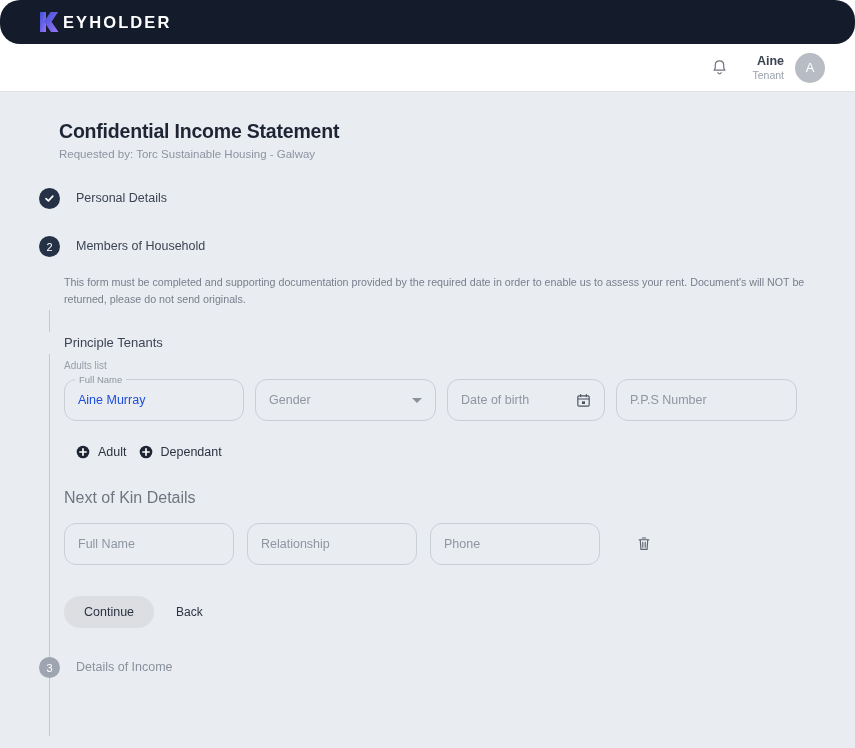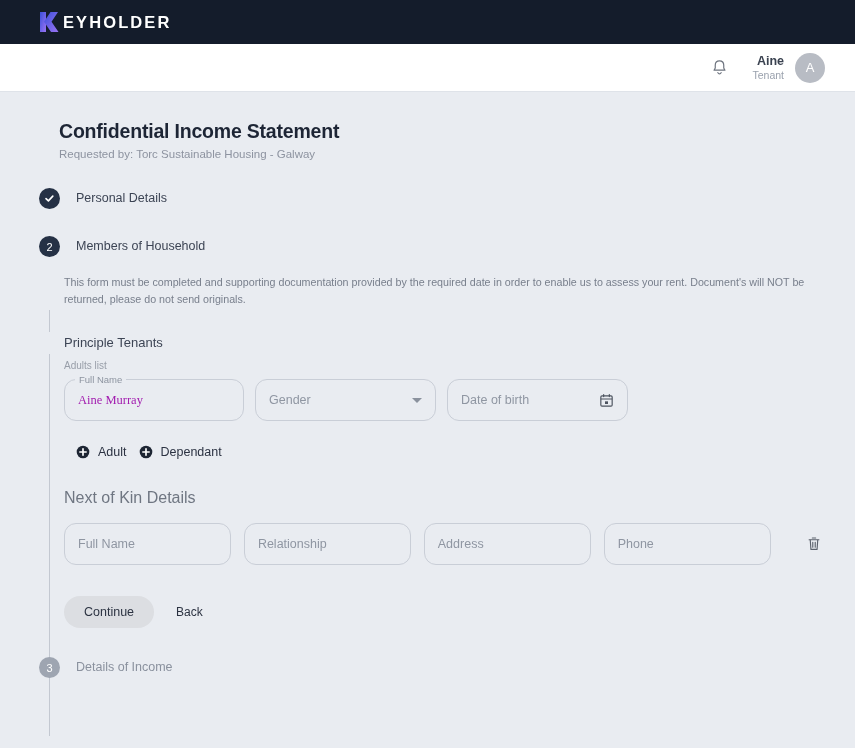--- a/index.html
+++ b/index.html
@@ -10,20 +10,21 @@
     overflow: hidden;
   }
 
   
   .brandbar {
     height: 44px;
     background: #141c2b;
     display: flex;
     align-items: center;
     padding-left: 38px;
+    border-radius: 20px;
   }
   .logo { display: flex; align-items: center; gap: 0px; }
   .logo-k { width: 22px; height: 24px; display: block; }
   .logo-text {
     color: #ffffff;
     font-size: 16.5px;
     font-weight: bold;
     letter-spacing: 2.1px;
     line-height: 1;
     margin-left: 3px;
@@ -122,37 +123,37 @@
     position: relative;
     height: 42px;
     border: 1px solid #c9ced7;
     border-radius: 12px;
     background: transparent;
     display: flex; align-items: center;
     padding: 0 13px;
     font-size: 12.5px;
   }
   .field.filled { border-color: #c9ced7; }
-  .field .value { color: #a21caf; font-size: 12.5px; font-family: Liberation Serif, serif; }
+  .field .value { color: #1d4ed8; font-size: 12.5px; }
   .field .ph { color: #8f96a2; font-size: 12.5px; }
 
   
   .notch-label {
     position: absolute;
     top: -6px; left: 10px;
     background: #e9ecf1;
     padding: 0 4px;
     font-size: 9.5px;
     color: #8d94a0;
     line-height: 11px;
   }
 
   .f-fullname { width: 180px; }
   .f-gender   { width: 181px; justify-content: space-between; }
-  .f-dob      { width: 181px; justify-content: space-between; }
+  .f-dob      { width: 158px; justify-content: space-between; }
   .f-pps      { width: 181px; }
 
   .caret {
     width: 0; height: 0;
     border-left: 5px solid transparent;
     border-right: 5px solid transparent;
     border-top: 5px solid #8a919d;
   }
 
   
@@ -278,20 +279,23 @@
           <div class="field f-dob">
             <span class="ph">Date of birth</span>
             <svg width="15" height="15" viewBox="0 0 18 18" fill="none" stroke="#4c535f" stroke-width="1.4">
               <rect x="2.2" y="3.4" width="13.6" height="12.4" rx="1.4"></rect>
               <path d="M2.2 7.2 H15.8" stroke-width="1.2"></path>
               <path d="M5.6 1.9 V4.3 M12.4 1.9 V4.3" stroke-linecap="round"></path>
               <rect x="7.2" y="10" width="3.6" height="3.2" fill="#4c535f" stroke="none"></rect>
             </svg>
           </div>
 
+          <div class="field f-pps">
+            <span class="ph">P.P.S Number</span>
+          </div>
         </div>
 
         <div class="add-row">
           <button class="add-btn">
             <svg width="14" height="14" viewBox="0 0 16 16">
               <circle cx="8" cy="8" r="7.2" fill="#1d2533"></circle>
               <path d="M8 4.4 V11.6 M4.4 8 H11.6" stroke="#ffffff" stroke-width="1.9" stroke-linecap="round"></path>
             </svg>
             <span>Adult</span>
           </button>
@@ -307,23 +311,20 @@
         <div class="kin-title">Next of Kin Details</div>
 
         <div class="kin-row">
           <div class="field kin-field">
             <span class="ph">Full Name</span>
           </div>
           <div class="field kin-field">
             <span class="ph">Relationship</span>
           </div>
           <div class="field kin-field">
-            <span class="ph">Address</span>
-          </div>
-          <div class="field kin-field">
             <span class="ph">Phone</span>
           </div>
           <button class="trash-btn">
             <svg width="14" height="16" viewBox="0 0 16 18" fill="none" stroke="#5c626d" stroke-width="1.3">
               <path d="M2.4 4.2 H13.6" stroke-linecap="round"></path>
               <path d="M6.1 2.2 H9.9" stroke-linecap="round"></path>
               <path d="M3.7 4.2 L4.5 15.2 H11.5 L12.3 4.2" stroke-linejoin="round"></path>
               <path d="M6.6 7 V12.6 M9.4 7 V12.6" stroke-linecap="round"></path>
             </svg>
           </button>

